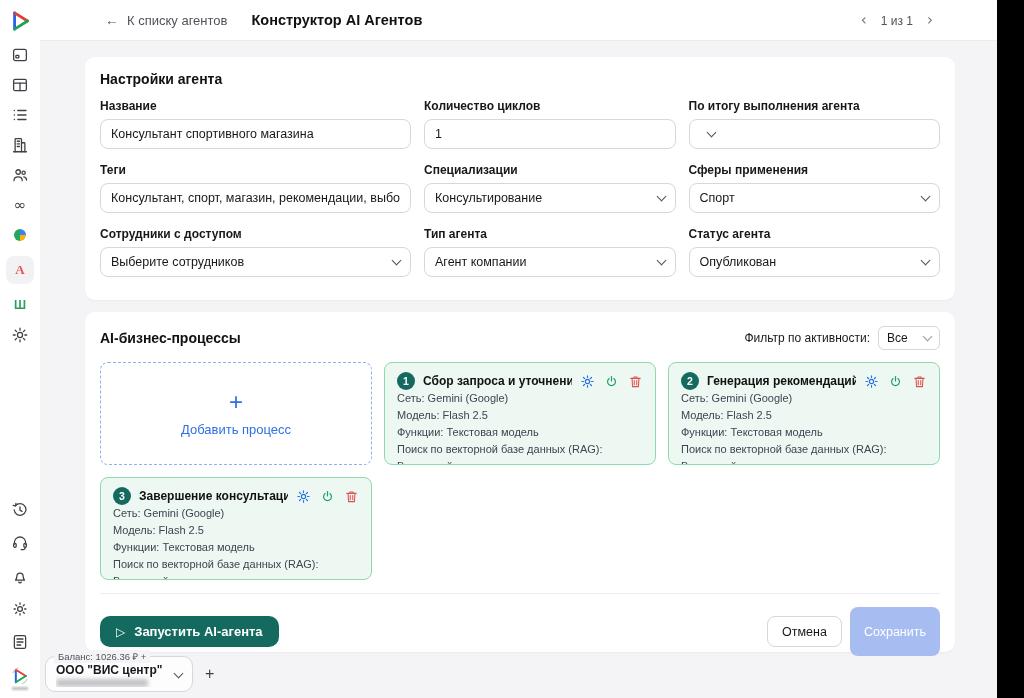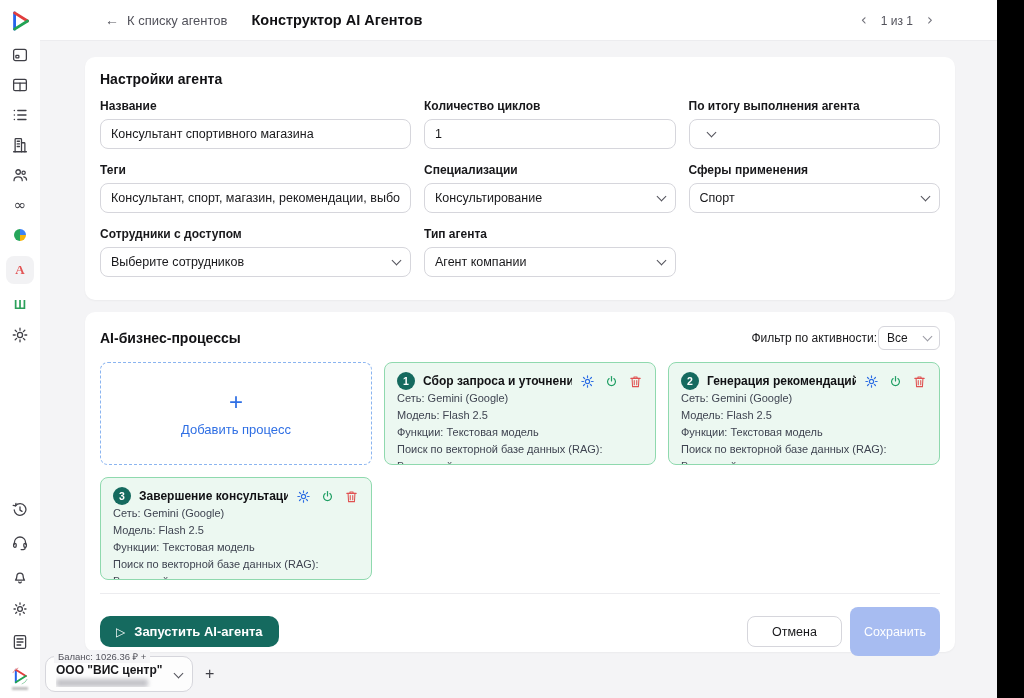--- a/index.html
+++ b/index.html
@@ -46,21 +46,21 @@
   .field-label { font-size:12px; font-weight:700; color:#18181b; margin-bottom:6px; }
   .input { height:30px; border:1px solid #d6d6dc; border-radius:8px; background:#fff; display:flex; align-items:center;
            padding:0 10px; font-size:12.5px; color:#18181b; overflow:hidden; white-space:nowrap; cursor:text; }
   .input.select { cursor:pointer; }
   .input .val { flex:1 1 auto; overflow:hidden; white-space:nowrap; }
   .chev { width:7px; height:7px; border-right:1.6px solid #52525b; border-bottom:1.6px solid #52525b;
           transform:rotate(45deg); margin-left:8px; margin-top:-4px; flex:0 0 auto; }
 
   
   .proc-header { display:flex; align-items:center; justify-content:space-between; margin-top:0; }
-  .filter-wrap { display:flex; align-items:center; gap:1px; font-size:12px; color:#18181b; }
+  .filter-wrap { display:flex; align-items:center; gap:8px; font-size:12px; color:#18181b; }
   .filter-select { height:24px; border:1px solid #d6d6dc; border-radius:6px; background:#fff; display:flex;
                    align-items:center; padding:0 8px; font-size:12px; cursor:pointer; width:62px; justify-content:space-between; }
   .filter-select .chev { margin-top:-3px; border-color:#9a9aa3; }
 
   .proc-grid { margin-top:12px; display:grid; grid-template-columns:repeat(3,1fr); gap:12px; grid-auto-rows:103px; }
   .add-card { border:1.5px dashed #8ab4f0; border-radius:8px; background:#fff; display:flex; flex-direction:column;
               align-items:center; justify-content:center; gap:8px; cursor:pointer; }
   .add-plus { color:#2f6fe4; font-size:24px; font-weight:400; line-height:1; }
   .add-label { color:#2f6fe4; font-size:13px; }
 
@@ -75,21 +75,21 @@
   .pc-lines { font-size:11px; color:#3f4451; line-height:1.55; }
 
   
   .panel-divider { margin-top:13px; border-top:1px solid #ececef; }
   .panel-footer { margin-top:13px; display:flex; align-items:center; justify-content:space-between; }
   .run-btn { height:31px; background:#156a5f; color:#fff; border:none; border-radius:10px; padding:0 16px;
              font-size:13px; font-weight:600; display:flex; align-items:center; gap:9px; cursor:pointer;
              font-family:"Liberation Sans", sans-serif; }
   .run-play { font-family:"DejaVu Sans", sans-serif; font-size:12px; line-height:1; }
   .right-btns { display:flex; align-items:center; gap:8px; }
-  .cancel-btn { height:31px; background:#fff; border:1px solid #d6d6dc; border-radius:8px; padding:0 24px;
+  .cancel-btn { height:31px; background:#fff; border:1px solid #d6d6dc; border-radius:8px; padding:0 14px;
                 font-size:12.5px; color:#18181b; cursor:pointer; font-family:"Liberation Sans", sans-serif; }
   .save-btn { height:49px; background:#a7bcf1; border:none; border-radius:8px; padding:0 14px;
               font-size:12.5px; color:#fff; cursor:pointer; font-family:"Liberation Sans", sans-serif; }
 
   
   .balance { position:absolute; left:45px; top:656px; z-index:50; display:flex; align-items:center; gap:12px; }
   .balance-box { position:relative; width:148px; height:36px; background:#fdfdfd; border:1px solid #d6d6dc;
                  border-radius:10px; padding:4px 10px 3px 10px; display:flex; align-items:center; cursor:pointer; }
   .balance-label { position:absolute; top:-7px; left:8px; background:#f4f4f6; padding:0 4px; font-size:9.5px;
                    color:#52525b; white-space:nowrap; }
@@ -282,20 +282,27 @@
             <span class="chev"></span>
           </div>
       </div>
       <div class="field">
         <div class="field-label">Тип агента</div>
         <div class="input select">
             <span class="val">Агент компании</span>
             <span class="chev"></span>
           </div>
       </div>
+      <div class="field">
+        <div class="field-label">Статус агента</div>
+        <div class="input select">
+            <span class="val">Опубликован</span>
+            <span class="chev"></span>
+          </div>
+      </div>
     </div>
   </div>
 
   <div class="panel panel-processes">
     <div class="proc-header">
       <div class="panel-heading">AI-бизнес-процессы</div>
       <div class="filter-wrap">
         <span>Фильтр по активности:</span>
         <div class="filter-select">
           <span>Все</span>

